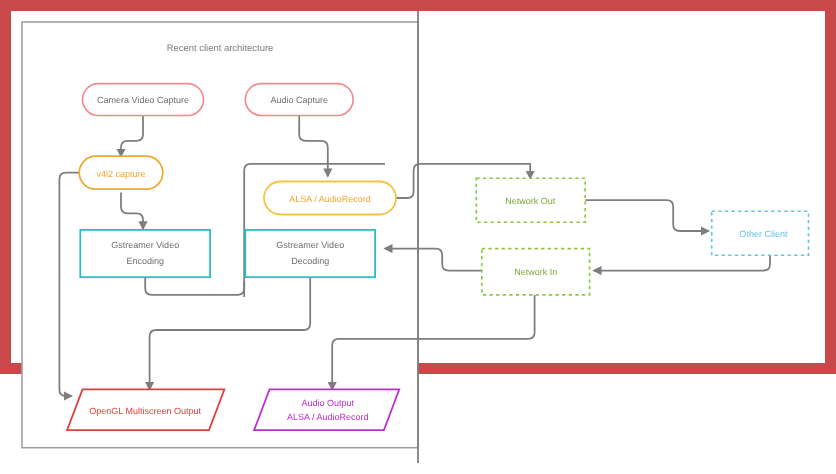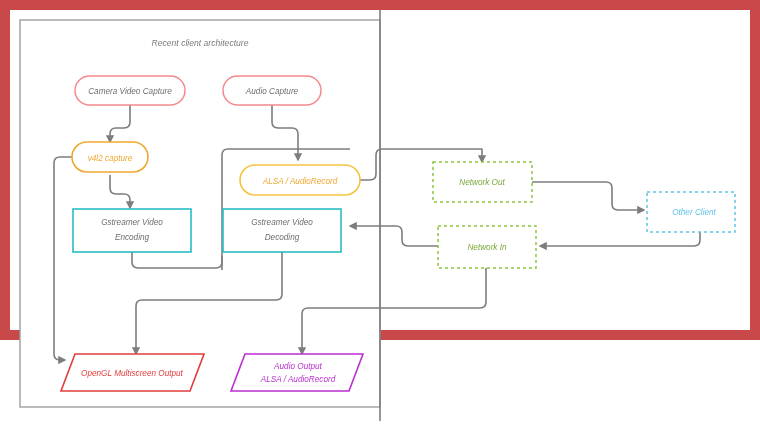--- a/index.html
+++ b/index.html
@@ -1,19 +1,19 @@
 <!DOCTYPE html>
 <html><head>
 <meta charset="utf-8">
 <style>
   html,body{margin:0;padding:0;background:#ffffff;}
   body{width:760px;height:431px;overflow:hidden;
        font-family:"Liberation Sans","DejaVu Sans",sans-serif;}
   #frame{position:relative;width:760px;height:340px;box-sizing:border-box;
-         border:10px solid #c9494b;background:#ffffff;font-style:italic;}
+         border:10px solid #c9494b;background:#ffffff;}
   #canvas{position:absolute;left:0;top:0;width:740px;height:411px;}
   svg{display:block;}
   .node-text{font-size:8.2px;fill:#6d6e71;}
   .t-gray{fill:#6d6e71;}
   .t-orange{fill:#f0a830;}
   .t-green{fill:#7aa83a;}
   .t-blue{fill:#62c4e8;}
   .t-red{fill:#e23c3c;}
   .t-purple{fill:#bb2fd0;}
   .title{font-size:8.6px;fill:#7b7c7e;}

